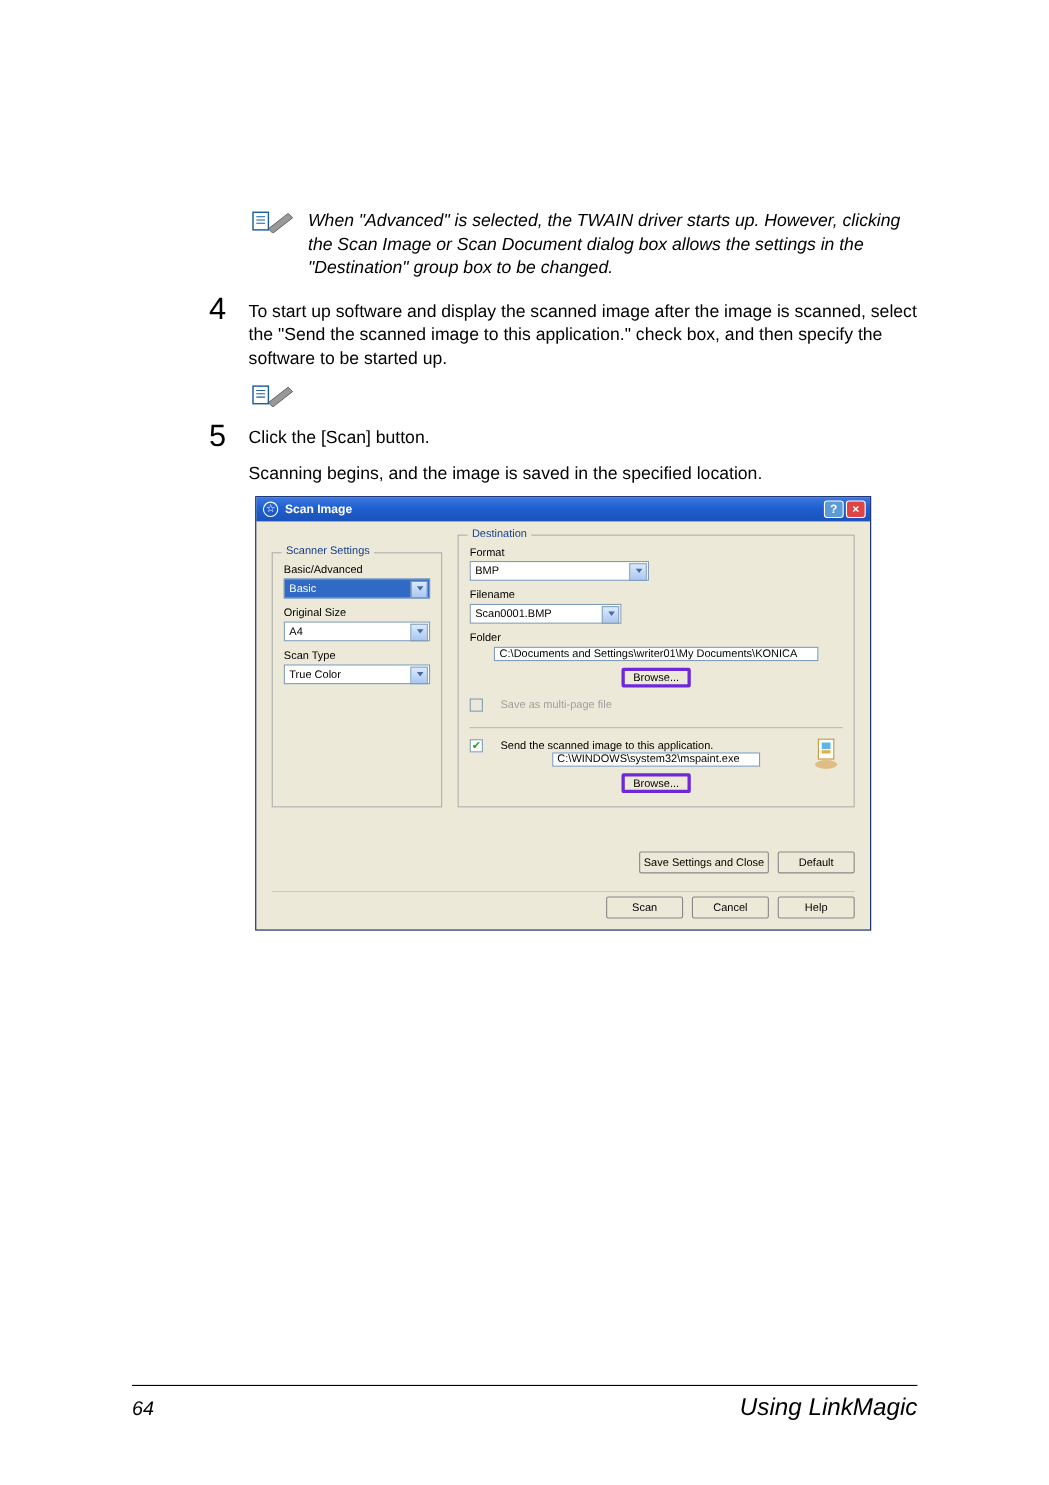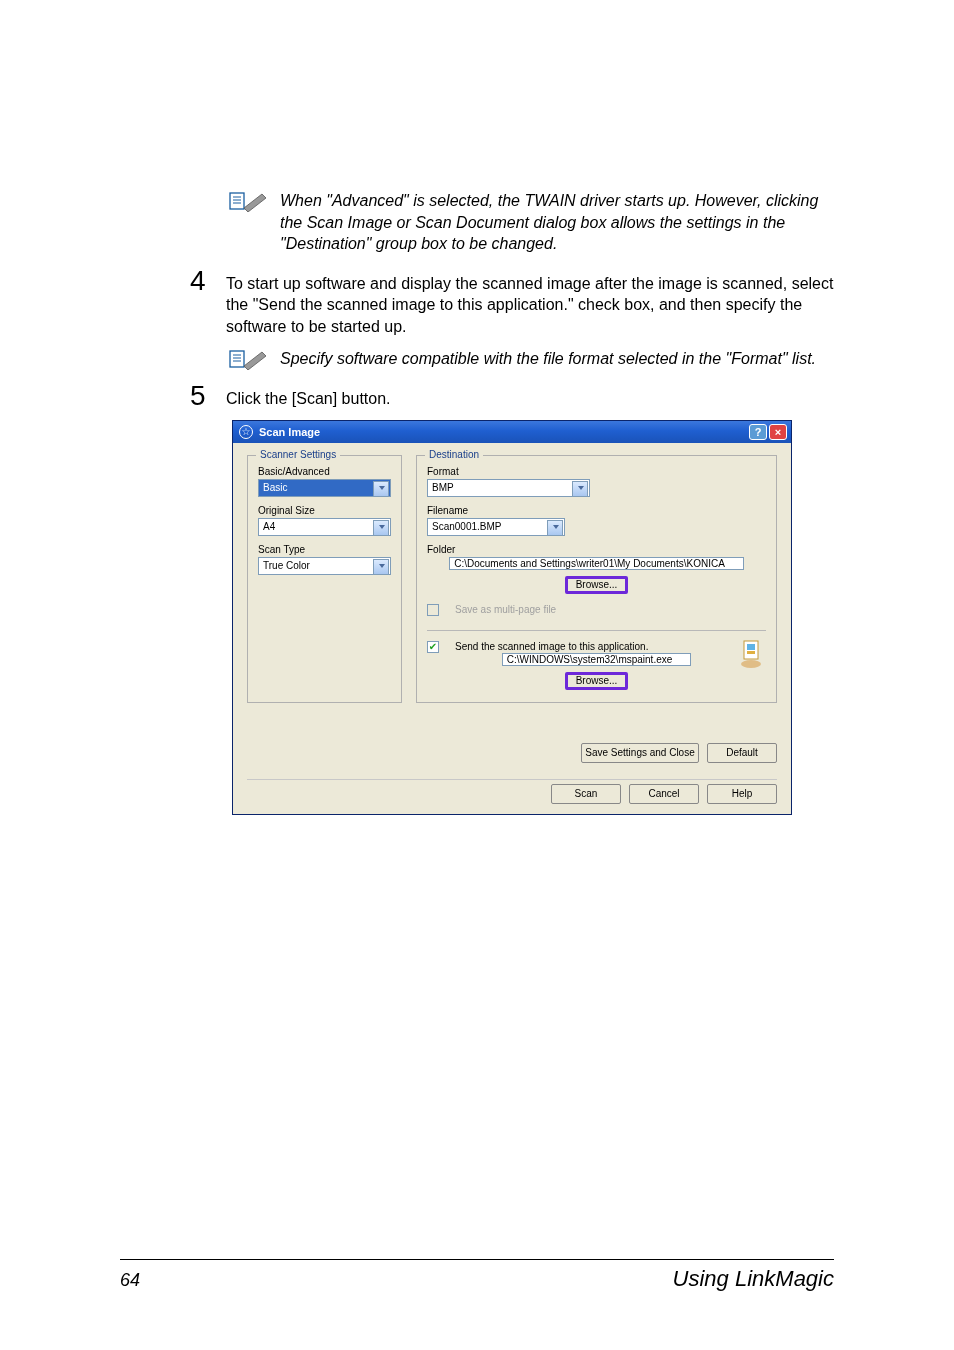--- a/index.html
+++ b/index.html
@@ -149,21 +149,21 @@
   }
   .combo .arrow {
     position: absolute;
     right: 5px; top: 6px;
     width: 0; height: 0;
     border-left: 3px solid transparent;
     border-right: 3px solid transparent;
     border-top: 4px solid #4a6a9c;
     z-index: 2;
   }
-  .left-col { width: 155px; }
+  .left-col { width: 155px; margin-top: 16px; }
   .right-col { flex: 1; }
   .row-flex { display:flex; gap:6px; align-items:center;flex-direction:column;}
   .btn-sm {
     height: 18px;
     padding: 0 8px;
     border: 3px solid #6d28d9;
     background: #ece9d8;
     font-size: 10px;
     display: flex; align-items: center;
     border-radius: 2px;
@@ -225,27 +225,27 @@
   <div class="note-row">
     <span class="note-icon">
       <svg viewBox="0 0 40 22">
           <rect x="2" y="3" width="14" height="16" fill="none" stroke="#1a5fa0" stroke-width="1.3"></rect>
           <line x1="5" y1="7" x2="13" y2="7" stroke="#1a5fa0"></line>
           <line x1="5" y1="10" x2="13" y2="10" stroke="#1a5fa0"></line>
           <line x1="5" y1="13" x2="13" y2="13" stroke="#1a5fa0"></line>
           <path d="M16 18 L34 4 L38 8 L20 22 Z" fill="#999" stroke="#555" stroke-width="0.8"></path>
         </svg>
     </span>
-    <span class="note-text">Specify software compatible with the file format selected in the "Format" list.</span>
   </div>
 
   <div class="step-row">
     <span class="step-num">5</span>
     <span class="step-text">Click the [Scan] button.</span>
   </div>
+  <div class="sub-text">Scanning begins, and the image is saved in the specified location.</div>
 
 
   <div class="dialog">
     <div class="titlebar">
       <span class="ticon">☆</span>
       <span class="ttext">Scan Image</span>
       <span class="tbtn help">?</span>
       <span class="tbtn close">×</span>
     </div>
 

